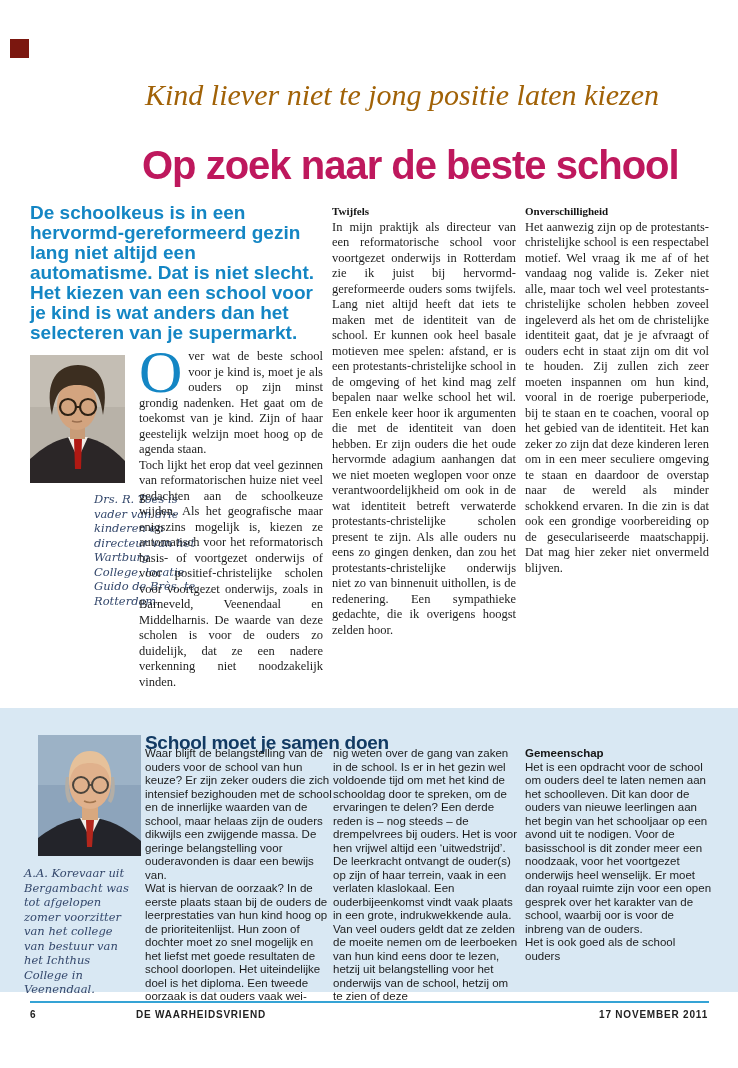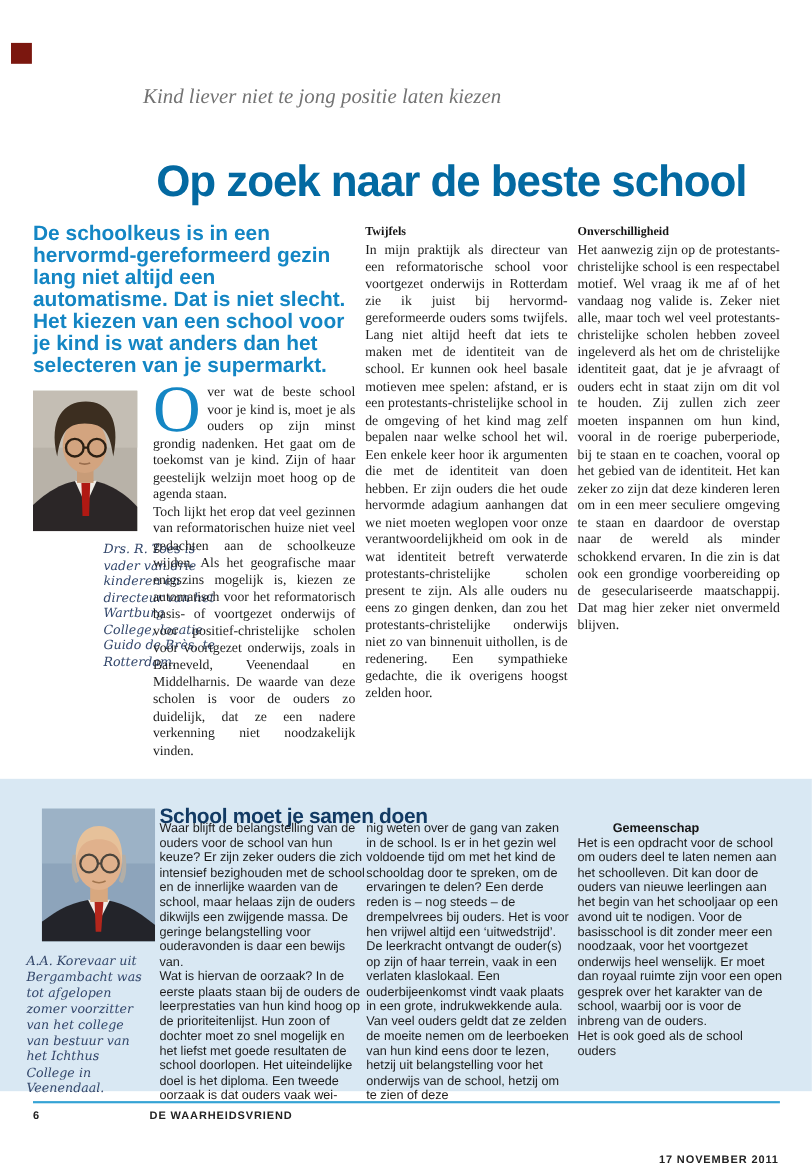--- a/index.html
+++ b/index.html
@@ -2,28 +2,28 @@
 <html><head>
 <meta charset="utf-8">
 <style>
   html,body{margin:0;padding:0;}
   body{
     width:738px;height:1068px;position:relative;background:#ffffff;
     font-family:"Liberation Serif", serif;color:#1d1d1d;overflow:hidden;
   }
   .corner-mark{position:absolute;left:10px;top:39px;width:19px;height:19px;background:#7b170f;}
   .kicker{
-    position:absolute;left:130px;top:78px;width:560px;
+    position:absolute;left:145px;top:78px;width:560px;
     font-family:"Liberation Serif", serif;font-style:italic;
-    font-size:19px;color:#737373;letter-spacing:0px;
+    font-size:30px;color:#a16207;letter-spacing:0px;
   }
   .main-title{
     position:absolute;left:142px;top:116px;width:590px;
     font-family:"Liberation Sans", sans-serif;font-weight:bold;
-    font-size:40px;letter-spacing:-1px;color:#0369a1;
+    font-size:40px;letter-spacing:-1px;color:#be185d;
   }
   .intro{
     position:absolute;left:30px;top:203px;width:292px;
     font-family:"Liberation Sans", sans-serif;font-weight:bold;
     font-size:19px;line-height:20px;color:#1486c4;
   }
   .portrait{position:absolute;display:block;}
   .photo1{left:30px;top:355px;width:95px;height:128px;}
   .caption{
     font-family:"DejaVu Serif", serif;font-style:italic;
@@ -57,33 +57,33 @@
     position:absolute;left:145px;top:716px;
     font-family:"Liberation Sans", sans-serif;font-weight:bold;
     font-size:19px;color:#123a63;letter-spacing:-0.3px;
   }
   .s2col{
     position:absolute;top:747px;width:187px;
     font-family:"Liberation Sans", sans-serif;
     font-size:11.5px;line-height:13.5px;color:#1c1c1c;text-align:left;
   }
   .s2col p{margin:0;}
-  .s2col .col-heading{font-family:"Liberation Sans", sans-serif;font-size:11.5px;margin-left:32px;}
+  .s2col .col-heading{font-family:"Liberation Sans", sans-serif;font-size:11.5px;}
   .s2col1{left:145px;}
   .s2col2{left:333px;}
   .s2col3{left:525px;}
   .footer-line{position:absolute;left:30px;top:1001px;width:679px;height:2px;background:#35a3d5;}
   .footer-item{
     position:absolute;top:1009px;
     font-family:"Liberation Sans", sans-serif;font-weight:bold;
     font-size:10px;letter-spacing:0.8px;color:#222;
   }
   .footer-page{left:30px;}
   .footer-magazine{left:136px;}
-  .footer-date{right:30px;text-align:left;margin-top:40px;}
+  .footer-date{right:30px;text-align:left;}
 </style>
 </head>
 <body>
 
 <div class="corner-mark"></div>
 
 <div class="kicker">Kind liever niet te jong positie laten kiezen</div>
 <h1 class="main-title">Op zoek naar de beste school</h1>
 
 <div class="intro">De schoolkeus is in een hervormd-gereformeerd gezin lang niet altijd een automatisme. Dat is niet slecht. Het kiezen van een school voor je kind is wat anders dan het selecteren van je supermarkt.</div>

